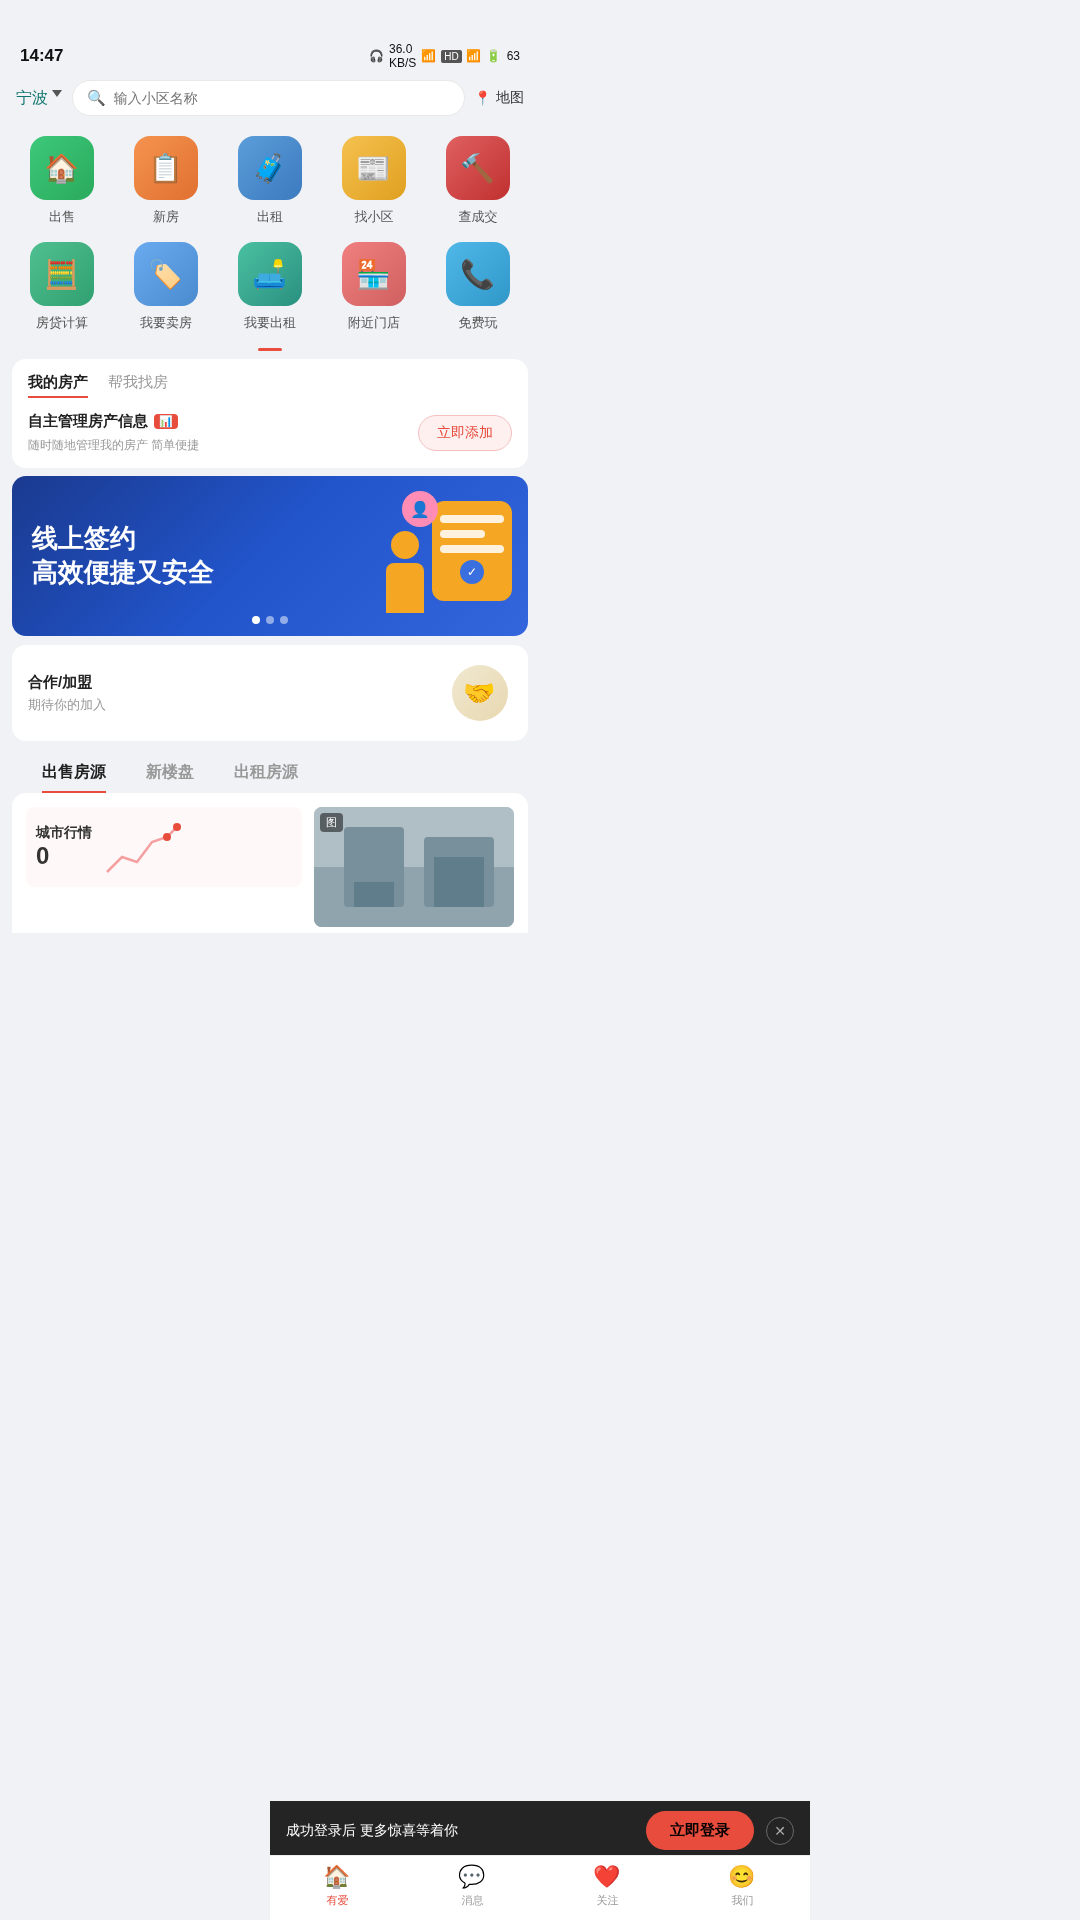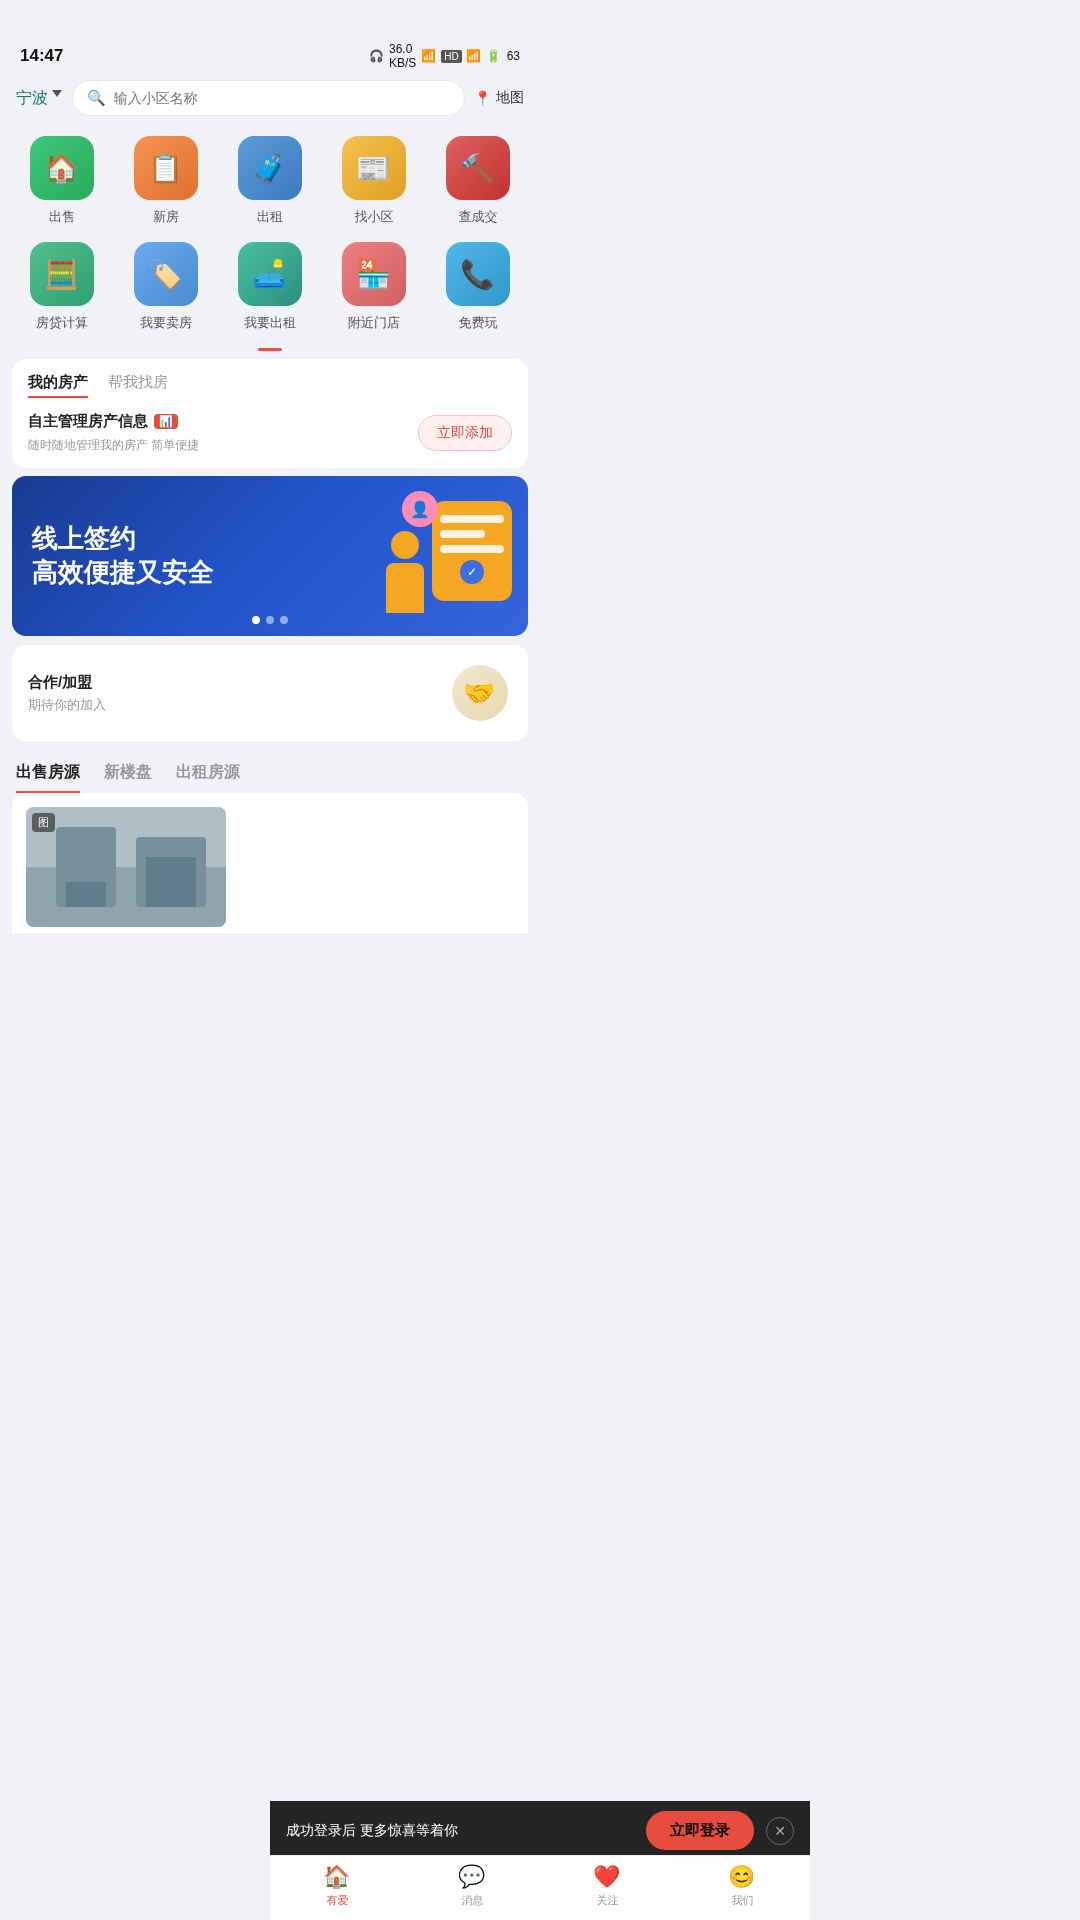--- a/index.html
+++ b/index.html
@@ -303,23 +303,24 @@
       background: linear-gradient(135deg, #f0e8d0, #e8d8b0);
       display: flex;
       align-items: center;
       justify-content: center;
       font-size: 26px;
     }
 
     
     .property-nav {
       display: flex;
-      gap: 24px;
+      gap: 40px;
       padding: 12px 16px 0;
       background: #f0f2f5;
+      margin-left: 26px;
     }
     .prop-tab {
       font-size: 16px;
       font-weight: 600;
       color: #999;
       padding-bottom: 8px;
       cursor: pointer;
     }
     .prop-tab.active {
       color: #222;
@@ -613,20 +614,33 @@
 </div>
 
 <div class="property-nav">
   <div class="prop-tab active">出售房源</div>
   <div class="prop-tab">新楼盘</div>
   <div class="prop-tab">出租房源</div>
 </div>
 
 <div class="listing-section">
   <div class="listing-row">
+    <div class="listing-left">
+      <div class="city-trend">
+        <div>
+          <h4>城市行情</h4>
+          <div class="trend-num">0</div>
+        </div>
+        <svg class="trend-chart" viewBox="0 0 80 60">
+          <polyline points="5,55 20,40 35,45 50,25 65,20 75,10" fill="none" stroke="#f5a0a0" stroke-width="2.5"></polyline>
+          <circle cx="65" cy="20" r="4" fill="#e74c3c"></circle>
+          <circle cx="75" cy="10" r="4" fill="#e74c3c"></circle>
+        </svg>
+      </div>
+    </div>
     <div class="listing-right">
       <div class="listing-img-placeholder">
 
         <svg width="200" height="120" viewBox="0 0 200 120">
           <rect width="200" height="120" fill="#b0bec5"></rect>
           <rect x="0" y="60" width="200" height="60" fill="#90a4ae"></rect>
           <rect x="30" y="20" width="60" height="80" fill="#78909c" rx="4"></rect>
           <rect x="110" y="30" width="70" height="70" fill="#78909c" rx="4"></rect>
           <rect x="40" y="75" width="40" height="25" fill="#607d8b"></rect>
           <rect x="120" y="50" width="50" height="50" fill="#607d8b"></rect>

